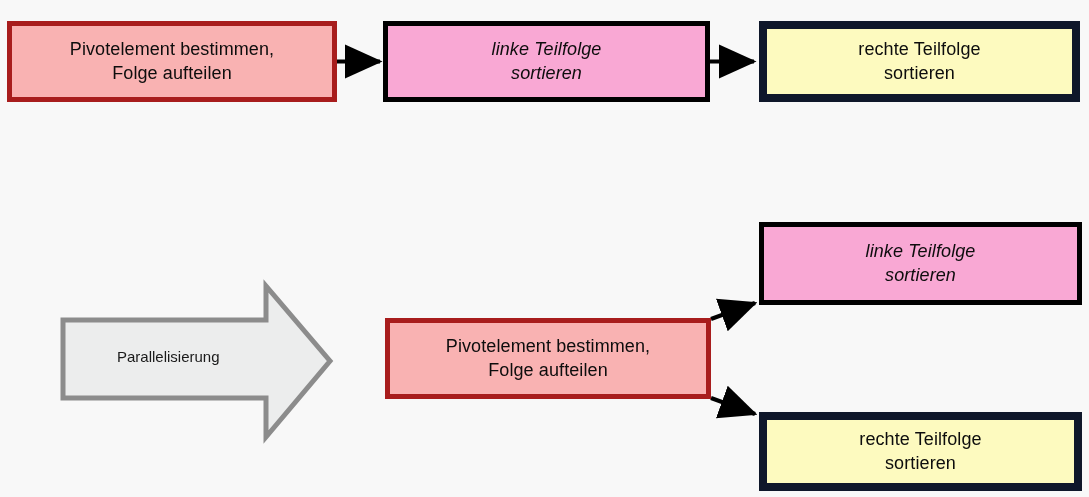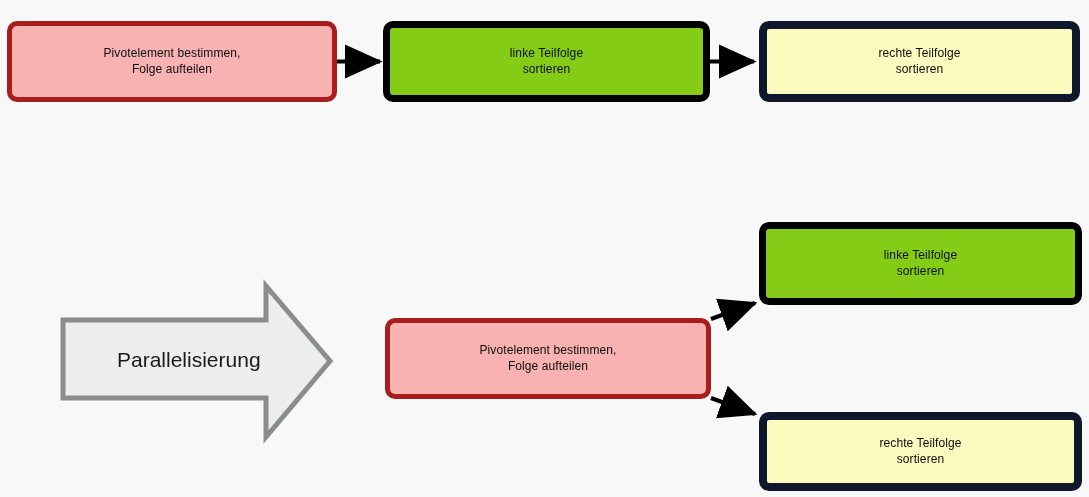--- a/index.html
+++ b/index.html
@@ -19,53 +19,53 @@
     overflow: hidden;
   }
   .node {
     position: absolute;
     box-sizing: border-box;
     display: flex;
     align-items: center;
     justify-content: center;
     text-align: center;
     line-height: 1.30;
-    font-size: 12px;
+    font-size: 18px;
     color: #0d0d0d;
     font-family: "Liberation Sans", sans-serif;
     letter-spacing: 0.1px;
     white-space: pre-line;
     z-index: 3;
-    border-radius: 10px;
   }
   .node-red {
     background: #f9b2b2;
     border: 5px solid #a81d1d;
   }
   .node-blue {
-    background: #84cc16;
-    border: 7px solid #000000;
+    background: #f9a8d4;
+    border: 5px solid #000000;
+    font-style: italic;
   }
   .node-yellow {
     background: #fdfabf;
     border: 8px solid #0f172a;
   }
   svg.edges {
     position: absolute;
     left: 0;
     top: 0;
     width: 1089px;
     height: 497px;
     z-index: 2;
     pointer-events: none;
   }
   .bigarrow-label {
     position: absolute;
     z-index: 4;
-    font-size: 21px;
+    font-size: 15px;
     color: #1a1a1a;
     font-family: "Liberation Sans", sans-serif;
     white-space: nowrap;
   }
 </style>
 </head>
 <body>
 
 <div id="canvas">
 

